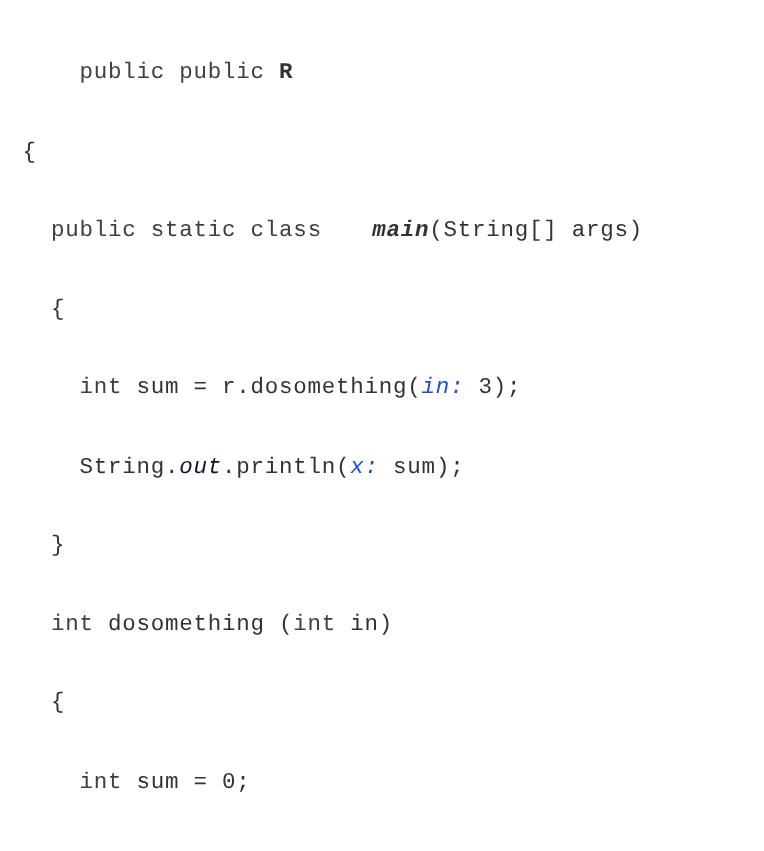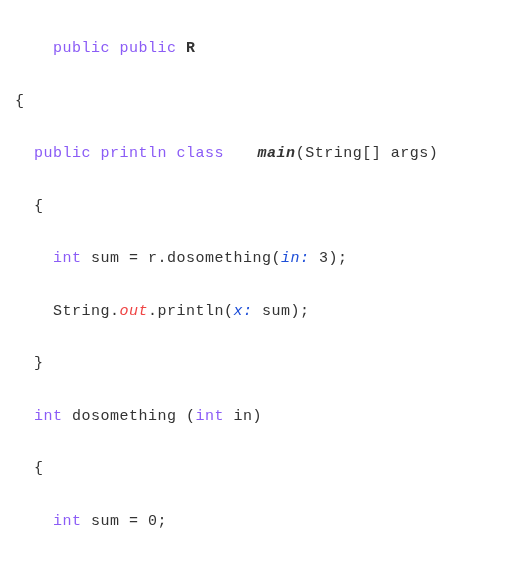--- a/index.html
+++ b/index.html
@@ -8,33 +8,33 @@
       font-family: "Courier New", Courier, monospace;
       font-size: 15px;
       line-height: 1.75;
       background: #ffffff;
       color: #333333;
       letter-spacing: 0.5px;
     }
     .code {
       white-space: pre;
     }
-    .kw { color: #8b5cf6; }
+    .kw { color: #404040; }
     .bold { font-weight: bold; }
     .italic { font-style: italic; padding-left: 24px; }
     .hint { color: #1d4ed8; font-style: italic; }
-    .ident-italic { color: #ef4444; font-style: italic; }
+    .ident-italic { color: #0f172a; font-style: italic; }
   </style>
 </head>
 <body>
 
 <div class="code">
 <div>    <span class="kw">public</span> <span class="kw">public</span> <span class="bold">R</span></div>
 <div><span>{</span></div>
-<div>  <span class="kw">public</span> <span class="kw">println</span> <span class="kw">class</span> <span class="bold italic">main</span><span>(String[] args)</span></div>
+<div>  <span class="kw">public</span> <span class="kw">static</span> <span class="kw">class</span> <span class="bold italic">main</span><span>(String[] args)</span></div>
 <div><span>  {</span></div>
 <div>    <span class="kw">int</span><span> sum = r.dosomething(</span><span class="hint">in:</span><span> 3);</span></div>
 <div>    <span>String.</span><span class="ident-italic">out</span><span>.println(</span><span class="hint">x:</span><span> sum);</span></div>
 <div><span>  }</span></div>
 <div>  <span class="kw">int</span><span> dosomething (</span><span class="kw">int</span><span> in)</span></div>
 <div><span>  {</span></div>
 <div>    <span class="kw">int</span><span> sum = 0;</span></div>
 
 
 

